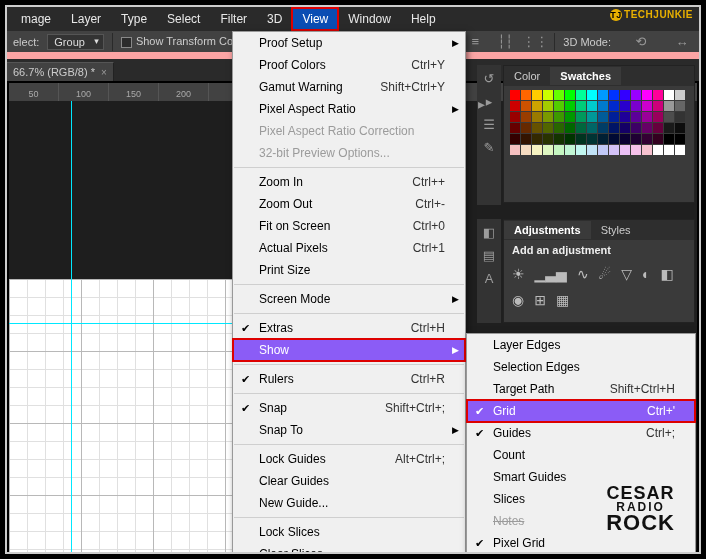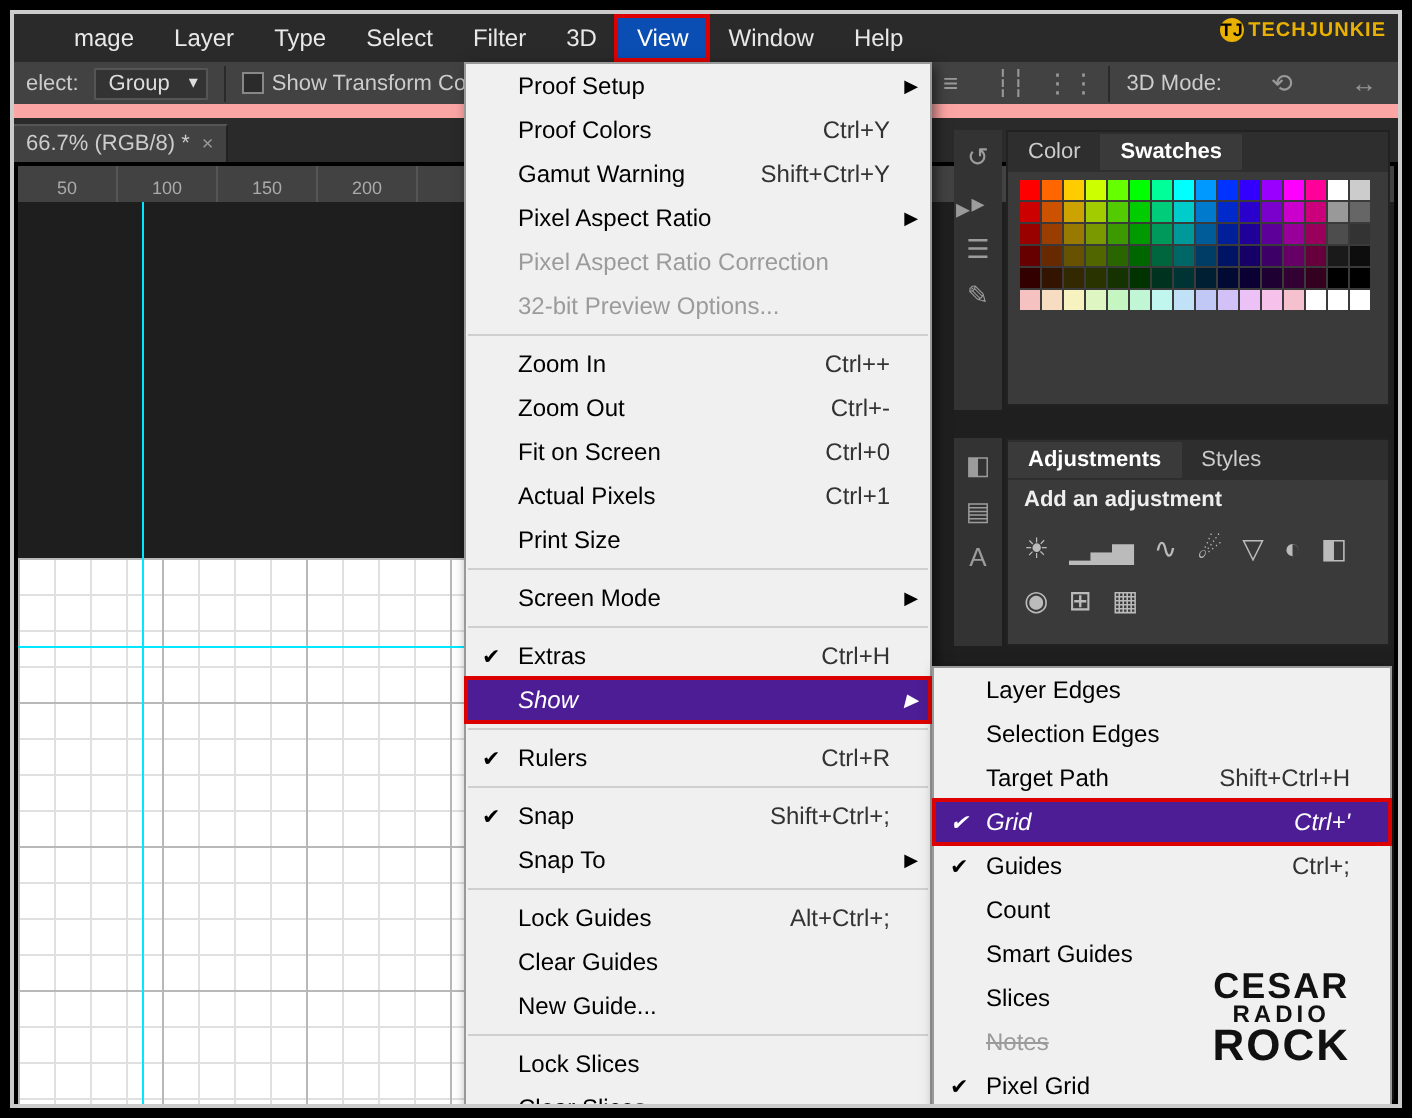--- a/index.html
+++ b/index.html
@@ -1,20 +1,20 @@
 <!DOCTYPE html>
 <html><head>
 <meta charset="utf-8">
 <style>
   * { box-sizing: border-box; margin: 0; padding: 0; font-family: "Segoe UI", Tahoma, sans-serif; }
   body { background: #000; width: 706px; height: 559px; overflow: hidden; position: relative; }
   .frame { position: absolute; inset: 5px; border: 2px solid #ccc; background: #000; overflow: hidden; }
 
   
-  .menubar { height: 24px; background: #2a2a2a; display: flex; align-items: center; color: #e8e8e8; font-size: 12px; padding-left: 20px; }
+  .menubar { height: 24px; background: #2a2a2a; display: flex; align-items: center; color: #e8e8e8; font-size: 12px; padding-left: 4px; }
   .menubar .mitem { padding: 4px 10px; cursor: default; }
   .menubar .mitem.active { background: #0a4db3; color: #fff; outline: 2px solid #d00; outline-offset: -1px; }
 
   
   .optbar { height: 28px; background: #424242; display: flex; align-items: center; color: #ccc; font-size: 11px; padding: 0 6px; gap: 8px; border-bottom: 7px solid #fca5a5; }
   .select-label { color: #ccc; }
   .combo { background: #333; border: 1px solid #555; color: #ddd; padding: 1px 18px 1px 6px; font-size: 11px; position: relative; }
   .combo::after { content: "\25BE"; position: absolute; right: 4px; top: 1px; font-size: 9px; }
   .chk { width: 11px; height: 11px; border: 1px solid #888; background: #2b2b2b; display: inline-block; vertical-align: middle; margin-right: 4px; }
   .vsep { width: 1px; height: 18px; background: #2a2a2a; }
@@ -43,21 +43,21 @@
   .guide-h { position: absolute; top: 240px; left: 0; width: 225px; height: 1px; background: #00e8ff; }
 
   
   .menu { position: absolute; background: #f0f0f0; border: 1px solid #999; box-shadow: 2px 2px 6px rgba(0,0,0,.5); font-size: 12px; color: #000; }
   .menu .row { display: flex; align-items: center; height: 22px; padding: 0 18px 0 26px; position: relative; white-space: nowrap; }
   .menu .row.disabled { color: #9b9b9b; }
   .menu .row .shortcut { position: absolute; right: 20px; color: #333; }
   .menu .row .arrow { position: absolute; right: 6px; font-size: 9px; }
   .menu .row .check { position: absolute; left: 8px; font-size: 11px; }
   .menu .sep { height: 1px; background: #cfcfcf; margin: 3px 1px; }
-  .menu .row.sel { background: #4c1d95; color: #fff; outline: 2px solid #d00; outline-offset: -1px; font-style: italic; }
+  .menu .row.sel { background: #8b5cf6; color: #fff; outline: 2px solid #d00; outline-offset: -1px; }
   .menu .row.sel .shortcut, .menu .row.sel .arrow, .menu .row.sel .check { color: #fff; }
   .menu .row.strike span:first-of-type { text-decoration: line-through; }
 
   #view-menu { top: 24px; left: 225px; width: 234px; }
   #show-menu { top: 326px; left: 459px; width: 230px; }
 
   
   .rp { position: absolute; right: 4px; background: #3a3a3a; border: 1px solid #222; color: #ccc; font-size: 11px; }
   #panel-color { top: 58px; width: 192px; height: 138px; }
   #panel-color .tabs, #panel-adj .tabs { display: flex; background: #2e2e2e; height: 20px; align-items: center; }

